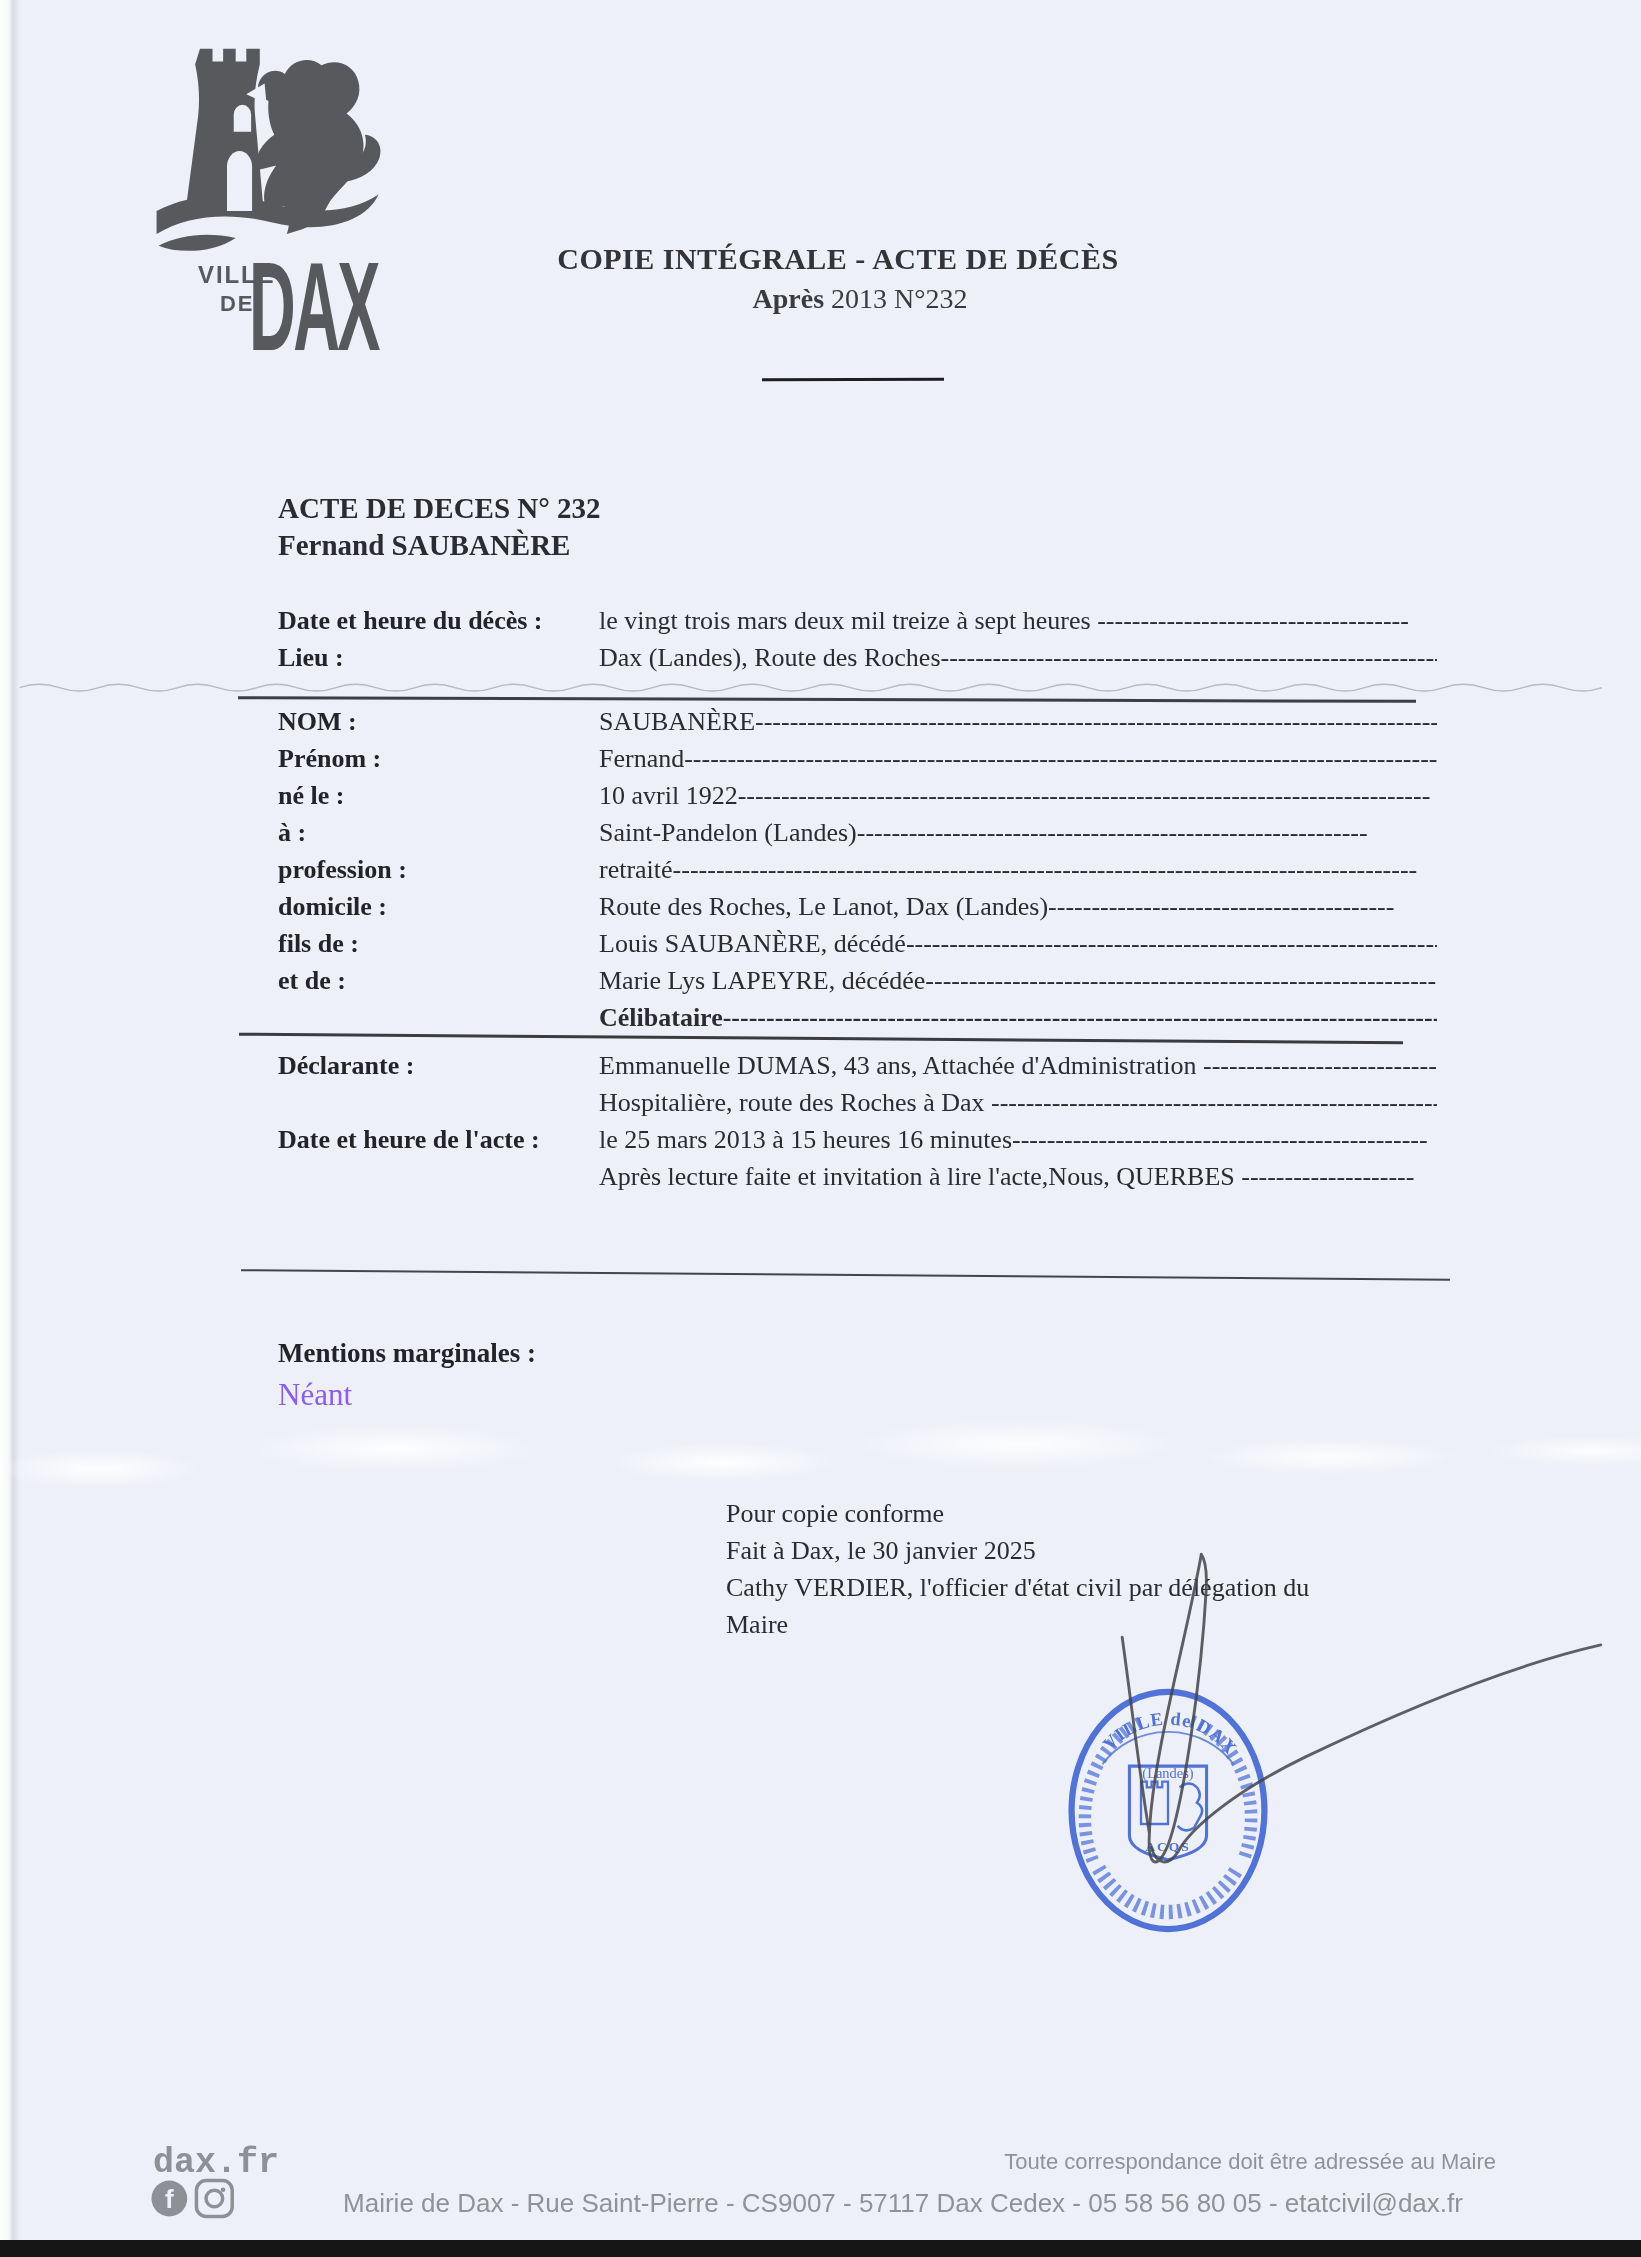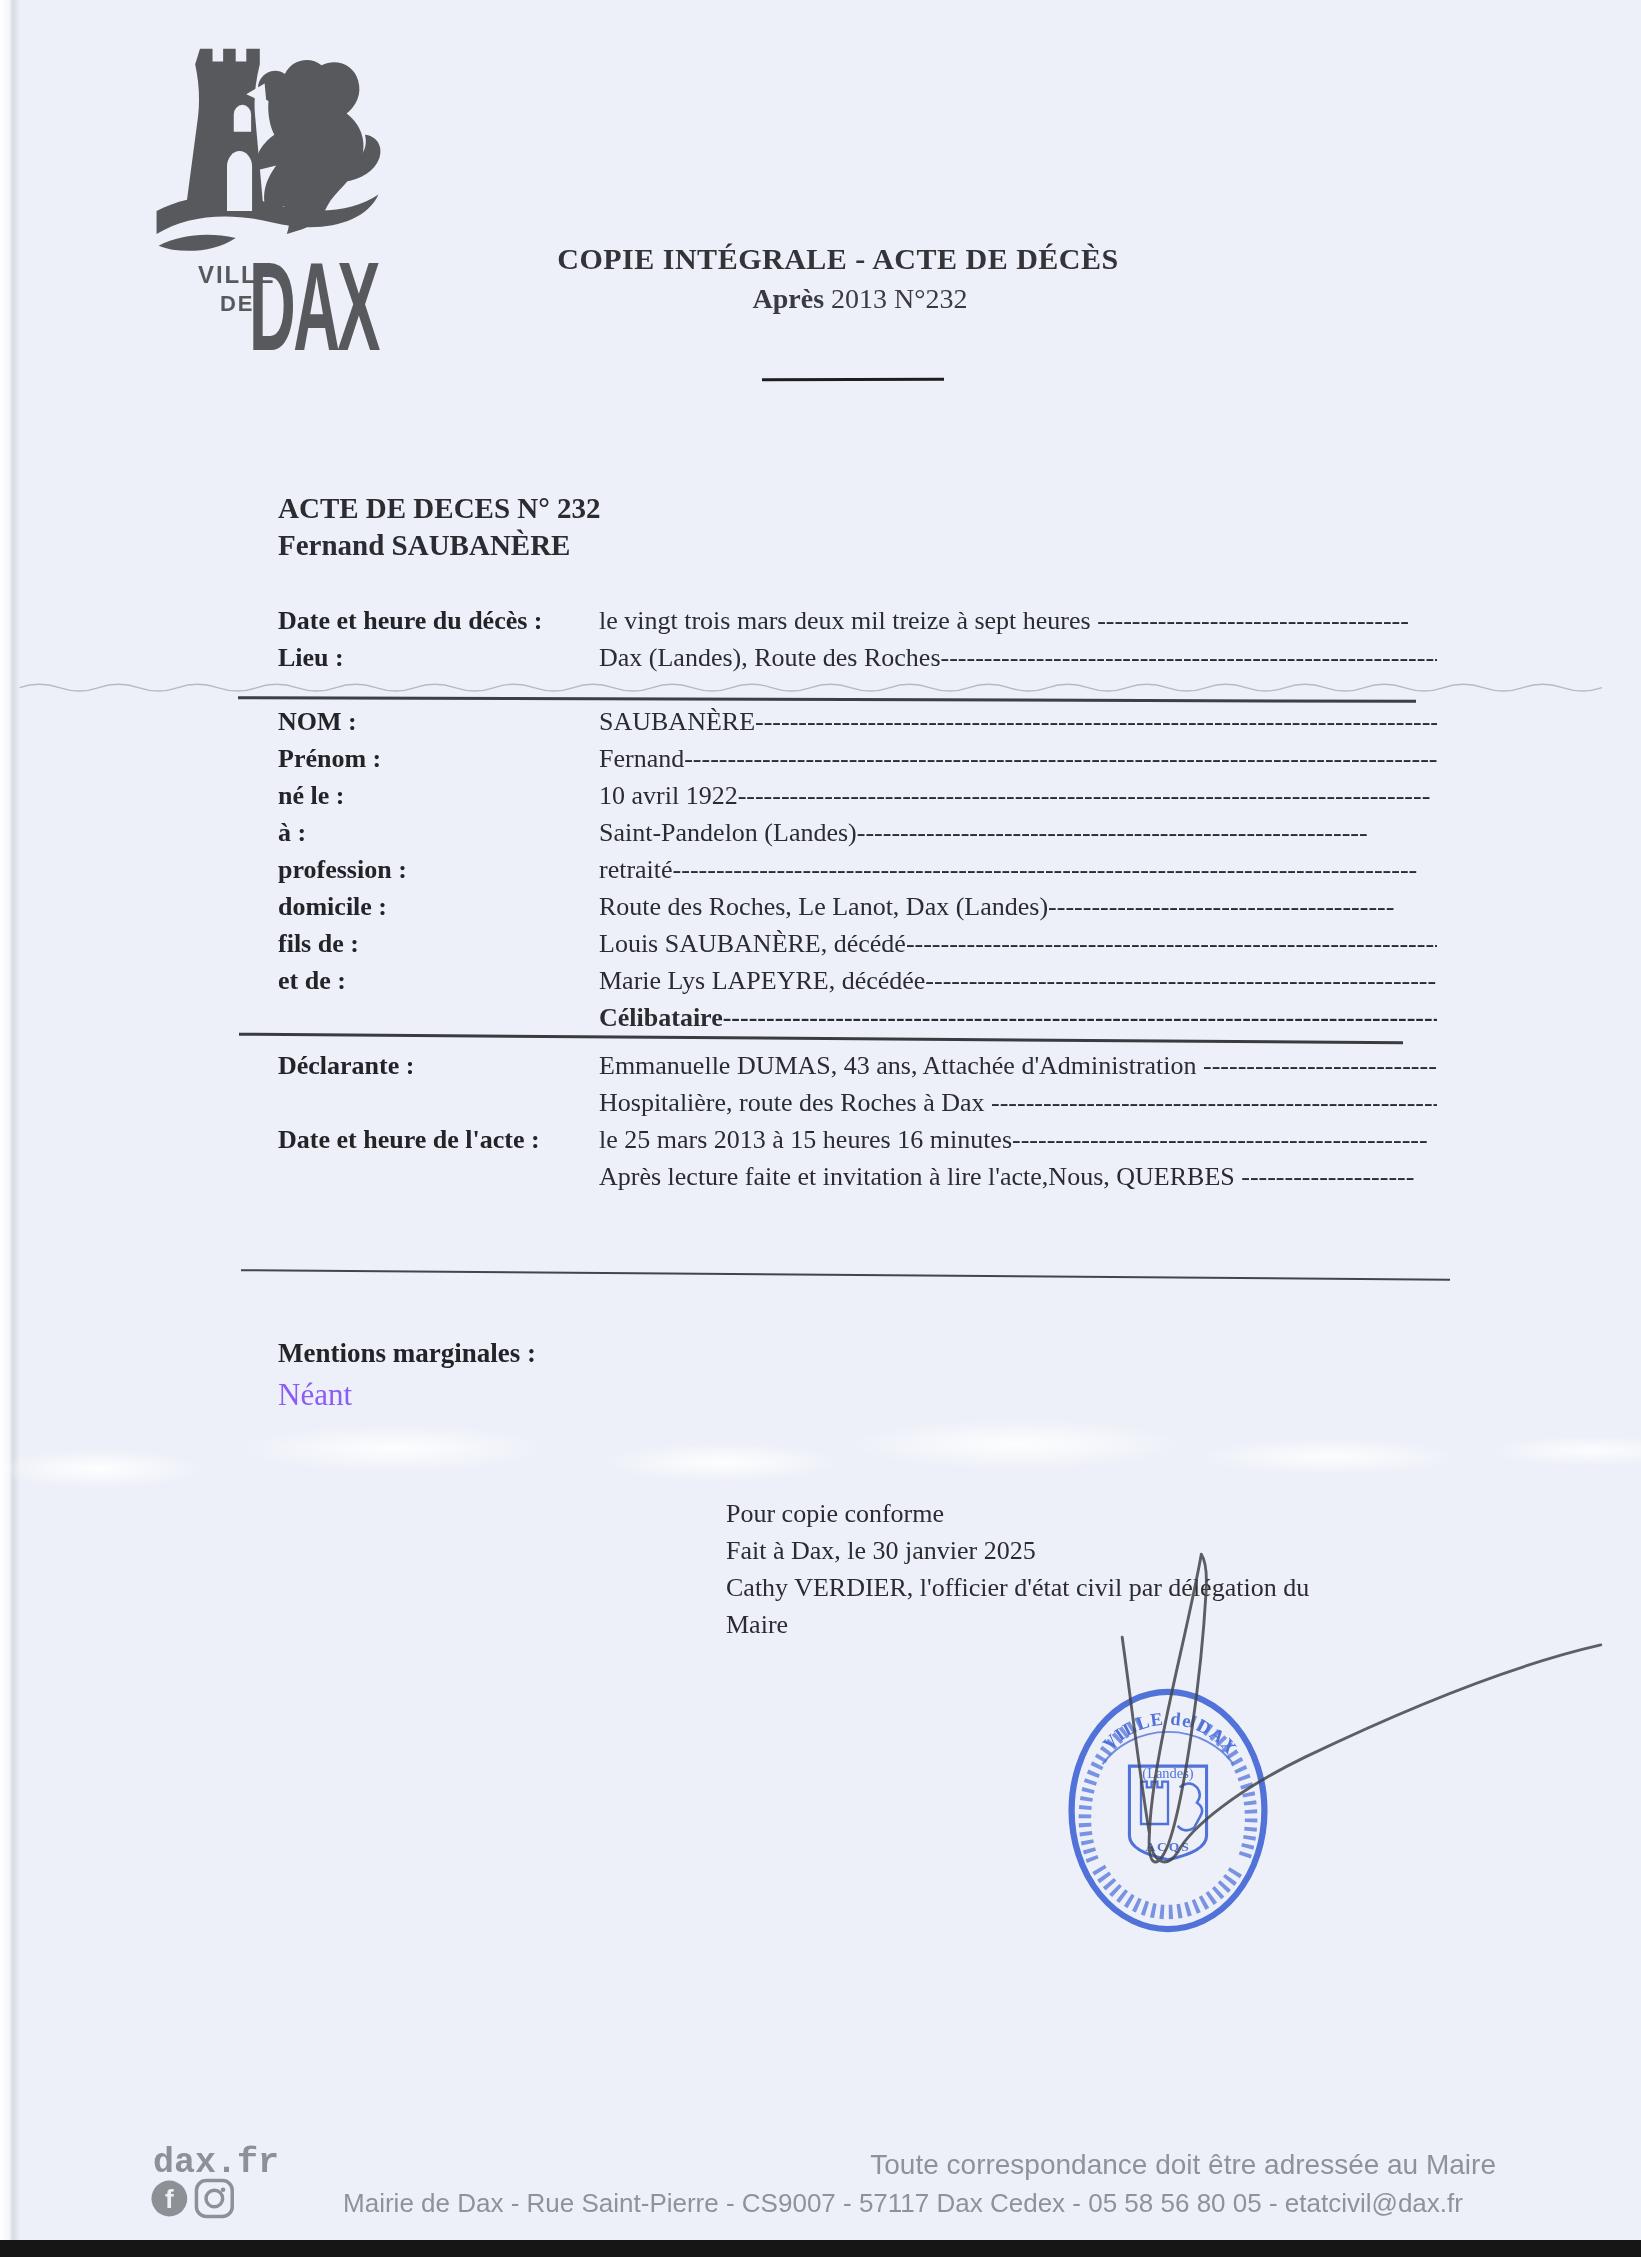--- a/index.html
+++ b/index.html
@@ -62,21 +62,21 @@
   .copy-block{left:726px;top:1495px;font-size:26px;line-height:37px;color:#2b2b30;width:734px;}
 
   .stamp{left:1060px;top:1678px;opacity:.92;}
   .signature{left:1091px;top:1533px;}
 
   
   .foot-site{left:153px;top:2143px;font-family:Liberation Mono, monospace;font-weight:700;
       font-size:35px;color:#8d9095;}
   .foot-icons{left:150px;top:2178px;}
   .foot-line1{left:579px;top:2149px;width:917px;text-align:right;
-      font-family:"Liberation Sans",sans-serif;font-size:28px;color:#8f9298;}
+      font-family:"Liberation Sans",sans-serif;font-size:22px;color:#8f9298;}
   .foot-line2{left:290px;top:2188px;width:1226px;text-align:center;
       font-family:"Liberation Sans",sans-serif;font-size:26px;color:#8f9298;}
 </style>
 </head>
 <body>
 
 <div class="page">
 
   <div class="abs edge-left"></div>
   <div class="abs fold-band"></div>

